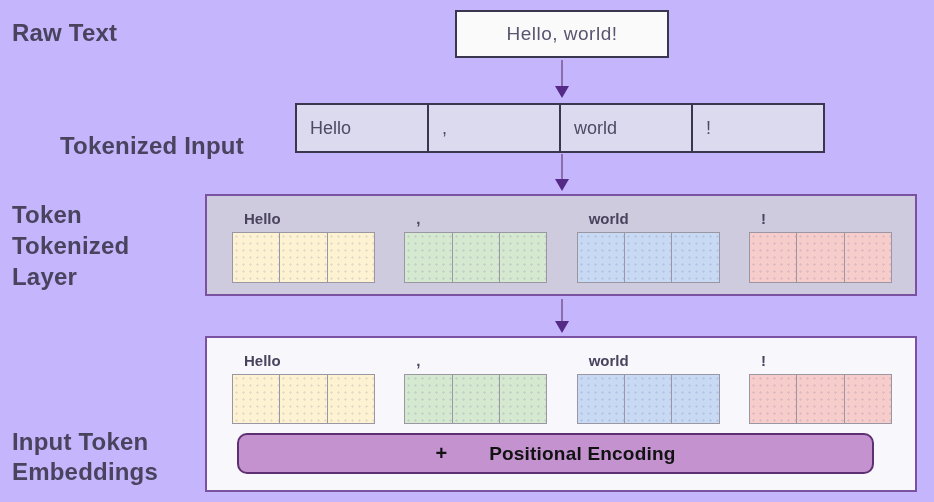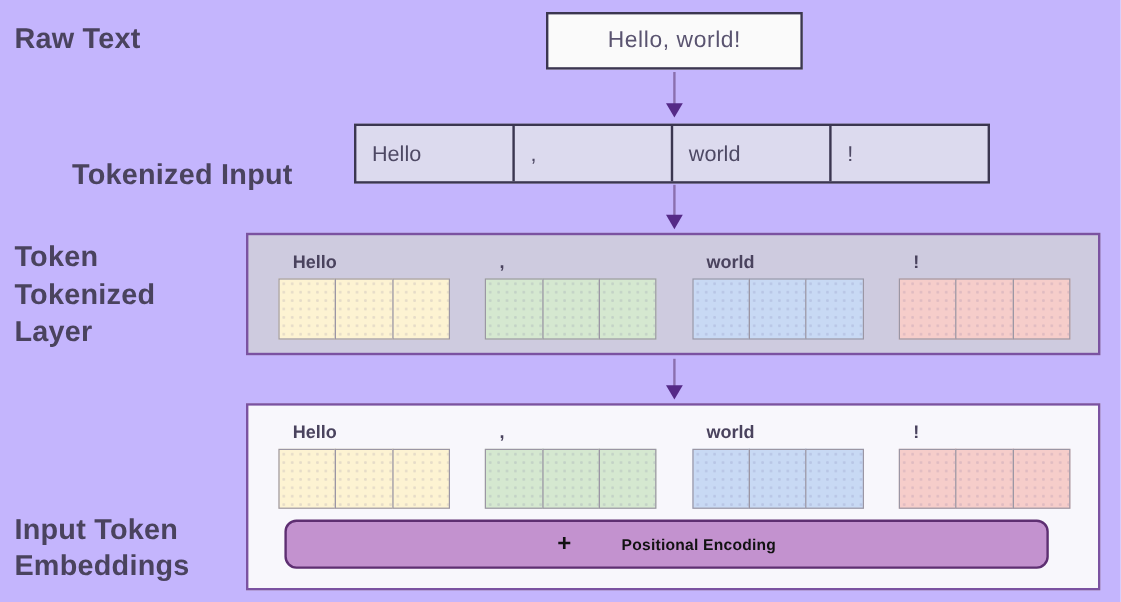--- a/index.html
+++ b/index.html
@@ -68,21 +68,21 @@
   }
   .cell + .cell { margin-left:-1px; }
   
   .pos-bar {
     position:absolute; left:30px; top:95px; width:637px; height:41px;
     background:#c392cf; border:2px solid #5e2f72; border-radius:10px;
     box-sizing:border-box; display:flex; align-items:center; justify-content:center;
     gap:42px; color:#121212; font-weight:bold;
   }
   .pos-plus { font-size:20px; }
-  .pos-text { font-size:13px; letter-spacing:0.2px; }
+  .pos-text { font-size:19px; letter-spacing:0.2px; }
 </style>
 </head>
 <body>
 
 <div class="canvas">
 
   <div class="stage-label" style="left:12px; top:17px;">Raw Text</div>
   <div class="stage-label" style="left:12px; top:130px;margin-left:48px;">Tokenized Input</div>
   <div class="stage-label" style="left:12px; top:199px; width:165px;">Token Tokenized Layer</div>
   <div class="stage-label" style="left:12px; top:383px; width:185px; line-height:30px;margin-top:44px;">Input Token Embeddings</div>

